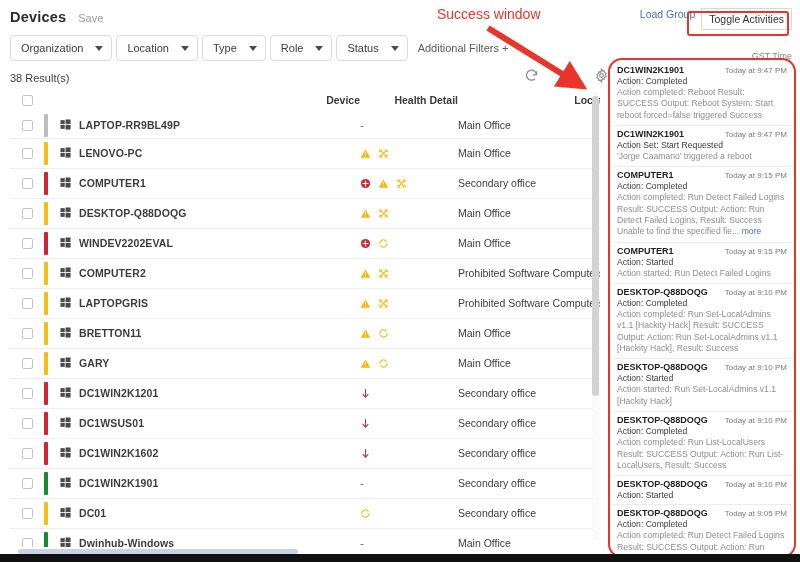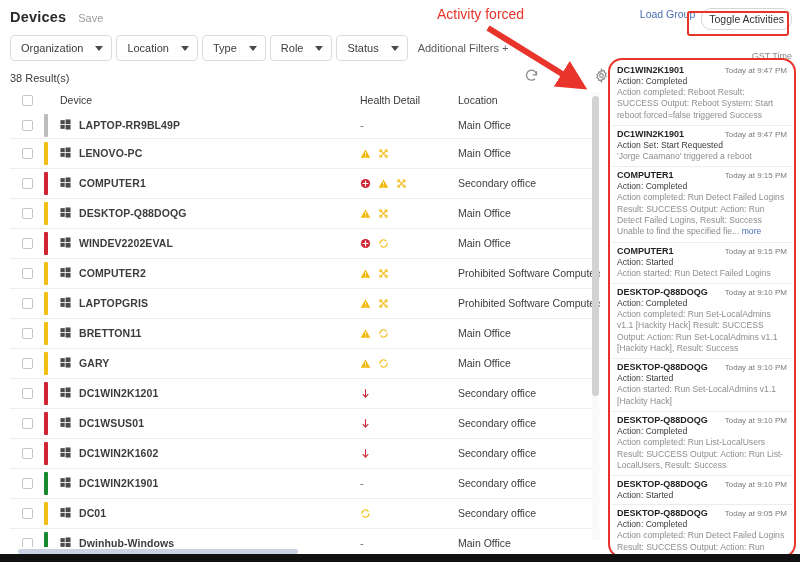--- a/index.html
+++ b/index.html
@@ -19,21 +19,21 @@
   .page-title { font-size: 14.5px; font-weight: bold; color: #2b2b2b; letter-spacing: .2px; }
   .save-link { font-size: 11px; color: #9a9a9a; }
 
   .top-right {
     position: absolute; top: 8px; right: 8px;
     display: flex; align-items: flex-start; gap: 6px;
   }
   .load-group { font-size: 10.5px; color: #4a6fb5; }
   .toggle-activities {
     font-size: 10.5px; color: #333;
-    border: 1px solid #d7d7d7; border-radius: 10px;
+    border: 1px solid #d7d7d7; border-radius: 1px;
     padding: 4px 7px; background: #fff; white-space: nowrap;
   }
   .toggle-outline {
     position: absolute; top: 3px; right: 3px;
     width: 102px; height: 25px;
     border: 2px solid #e8342a; border-radius: 3px;
     pointer-events: none;
   }
 
   
@@ -64,21 +64,21 @@
   .tool-icon { width: 15px; height: 15px; color: #8a8a8a; display: block; }
 
   
   .table-wrap {
     position: absolute; top: 92px; left: 10px;
     width: 590px; height: 455px;
     overflow: hidden; background: #fff;
   }
   table { border-collapse: collapse; width: 588px; table-layout: fixed; }
   th {
-    text-align: left; font-size: 10.5px; font-weight: normal; color: #3a3a3a;
+    text-align: right; font-size: 10.5px; font-weight: bold; color: #3a3a3a;
     padding: 2px 0 7px 0; vertical-align: bottom; margin-left: 44px;
   }
   td { font-size: 10.5px; color: #3c3c3c; padding: 0; height: 30px; vertical-align: middle; }
   tbody tr { border-bottom: 1px solid #eeeeee; }
   tbody tr:first-child td { height: 25px; }
 
   .col-chk { width: 34px; }
   .col-bar { width: 16px; }
   .col-dev { width: 300px; }
   .col-health { width: 98px; }
@@ -837,21 +837,21 @@
         <div class="act-head">
           <span class="act-dev">DESKTOP-Q88DOQG</span>
           <span class="act-time">Today at 9:05 PM</span>
         </div>
         <div class="act-status">Action: Completed</div>
         <div class="act-detail">Action completed: Run Detect Failed Logins Result: SUCCESS Output: Action: Run Detect Failed Logins, Result:</div>
       </div>
     </div>
   <div class="panel-outline"></div>
 
-  <div class="annot-label">Activity forced</div>
+  <div class="annot-label">Success window</div>
   <svg class="annot-arrow" width="110" height="72">
     <defs>
       <marker id="ah" markerWidth="5" markerHeight="5" refX="2" refY="2.5" orient="auto">
         <path d="M0,0 L5,2.5 L0,5 z" fill="#e8342a"></path>
       </marker>
     </defs>
     <line x1="8" y1="6" x2="92" y2="58" stroke="#e8342a" stroke-width="6" marker-end="url(#ah)"></line>
   </svg>
 
   <div class="bottom-bar"></div>

